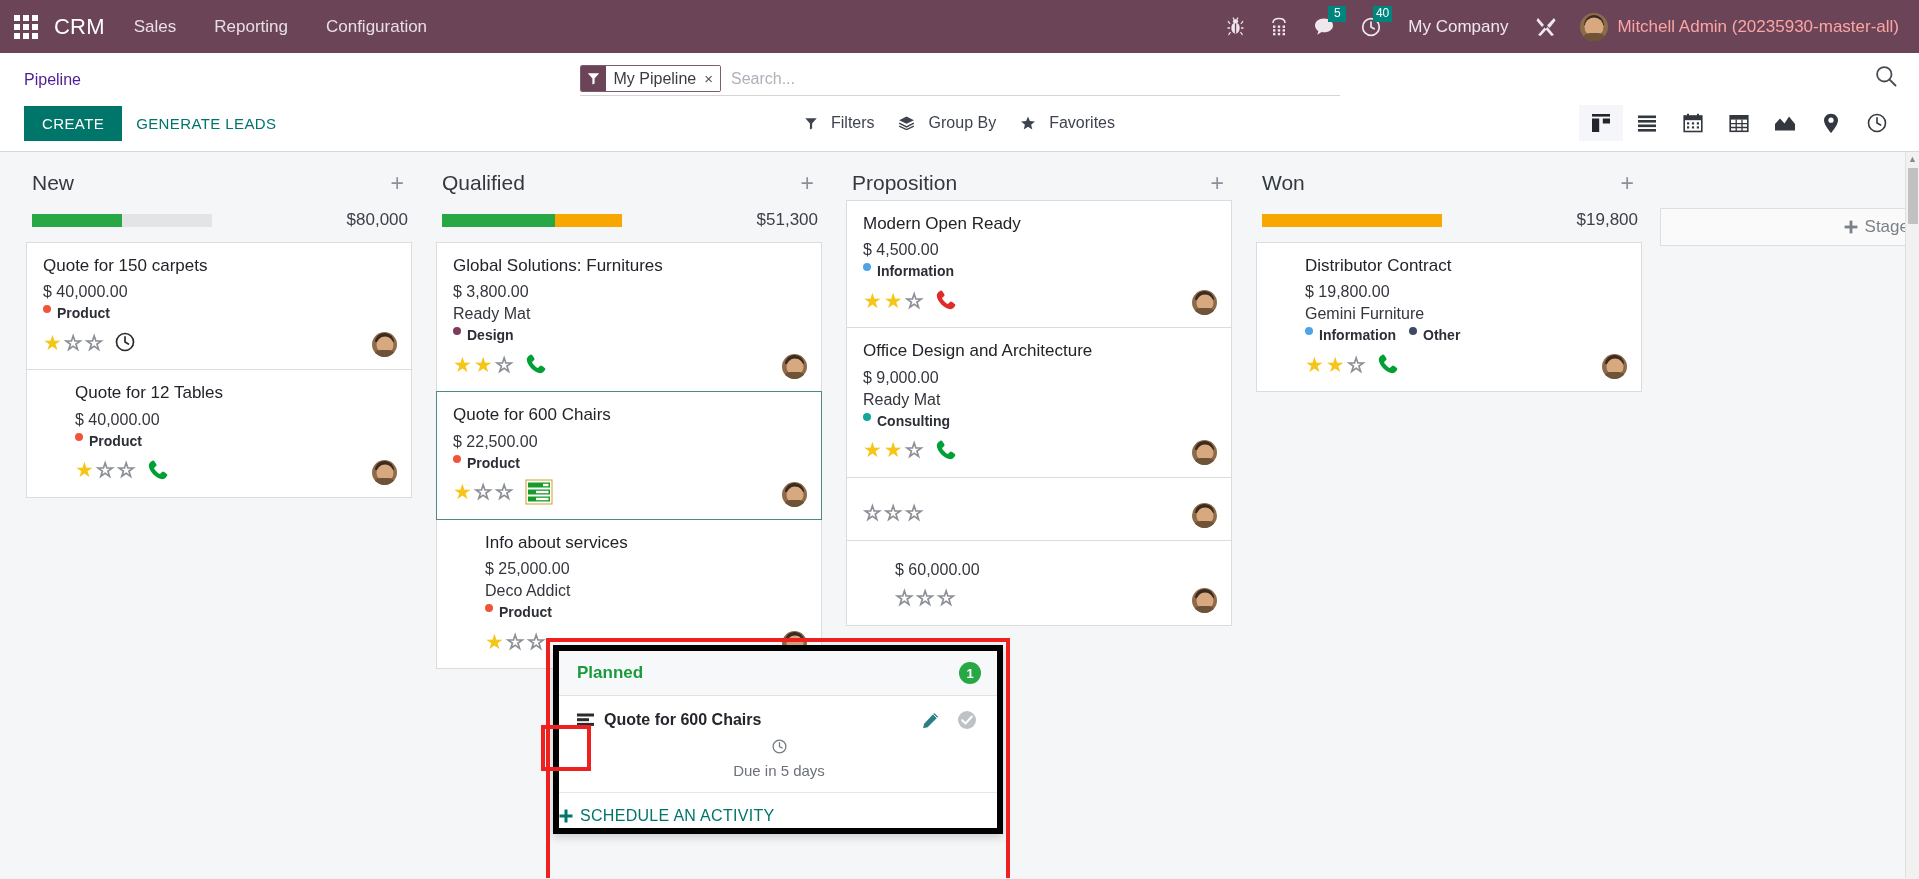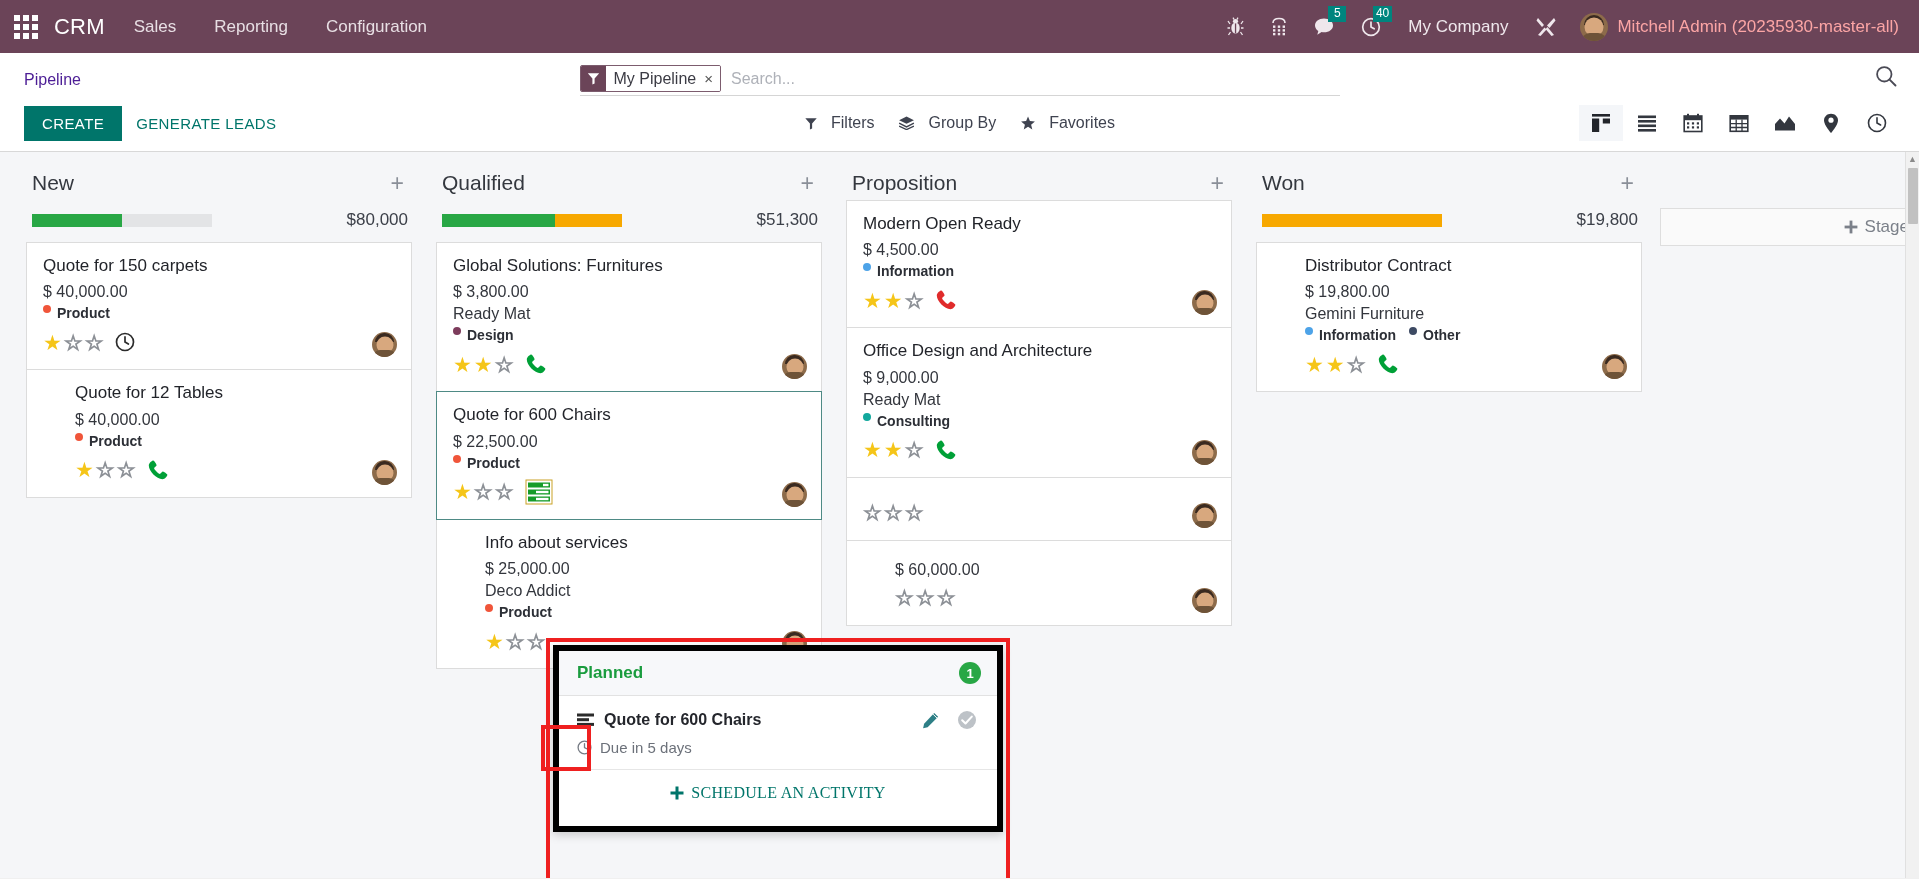--- a/index.html
+++ b/index.html
@@ -146,22 +146,22 @@
   }
   .pop-head-title{ color:#1a9c3e; font-size:17px; font-weight:bold;}
   .pop-badge{
     background:#28a745; color:#fff; border-radius:50%; width:22px; height:22px;
     display:flex; align-items:center; justify-content:center; font-size:13px; font-weight:bold;
   }
   .pop-body{ padding:14px 16px 13px 18px; border-bottom:1px solid #e6e6e6;}
   .pop-act-row{ display:flex; align-items:center; gap:10px;}
   .pop-act-name{ font-size:16px; font-weight:bold; color:#24262c; flex:1;}
   .pop-icon-btn{ cursor:pointer; display:flex; align-items:center; padding:0 4px;}
-  .pop-due{ display:flex; align-items:center; gap:8px; margin-top:9px; color:#6c717a; font-size:15px;}
-  .pop-foot{ padding:14px 0 22px; text-align:center;font-family:Liberation Serif, serif;}
+  .pop-due{ display:flex; align-items:center; gap:8px; margin-top:9px; color:#6c717a; font-size:15px;flex-direction:column;}
+  .pop-foot{ padding:14px 0 1px; text-align:left;}
   .pop-sched{ color:#00756a; font-size:16px; letter-spacing:.3px; cursor:pointer; display:inline-flex; align-items:center; gap:7px;}
 
   
   .annot{ position:absolute; border:4px solid #ef2020; z-index:60; pointer-events:none;}
 </style>
 </head>
 <body>
 
 <div class="navbar">
   <div class="apps-grid">

